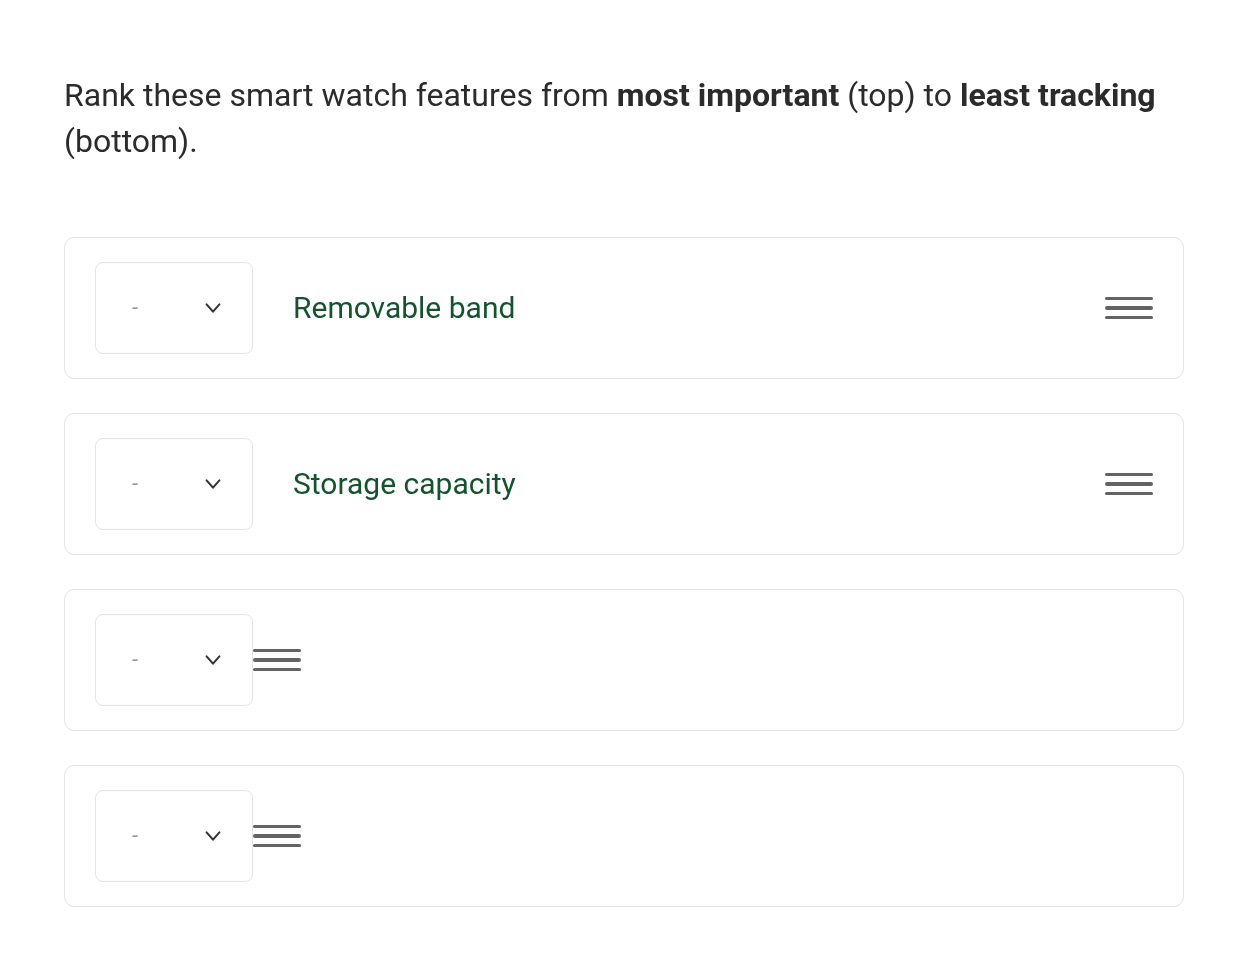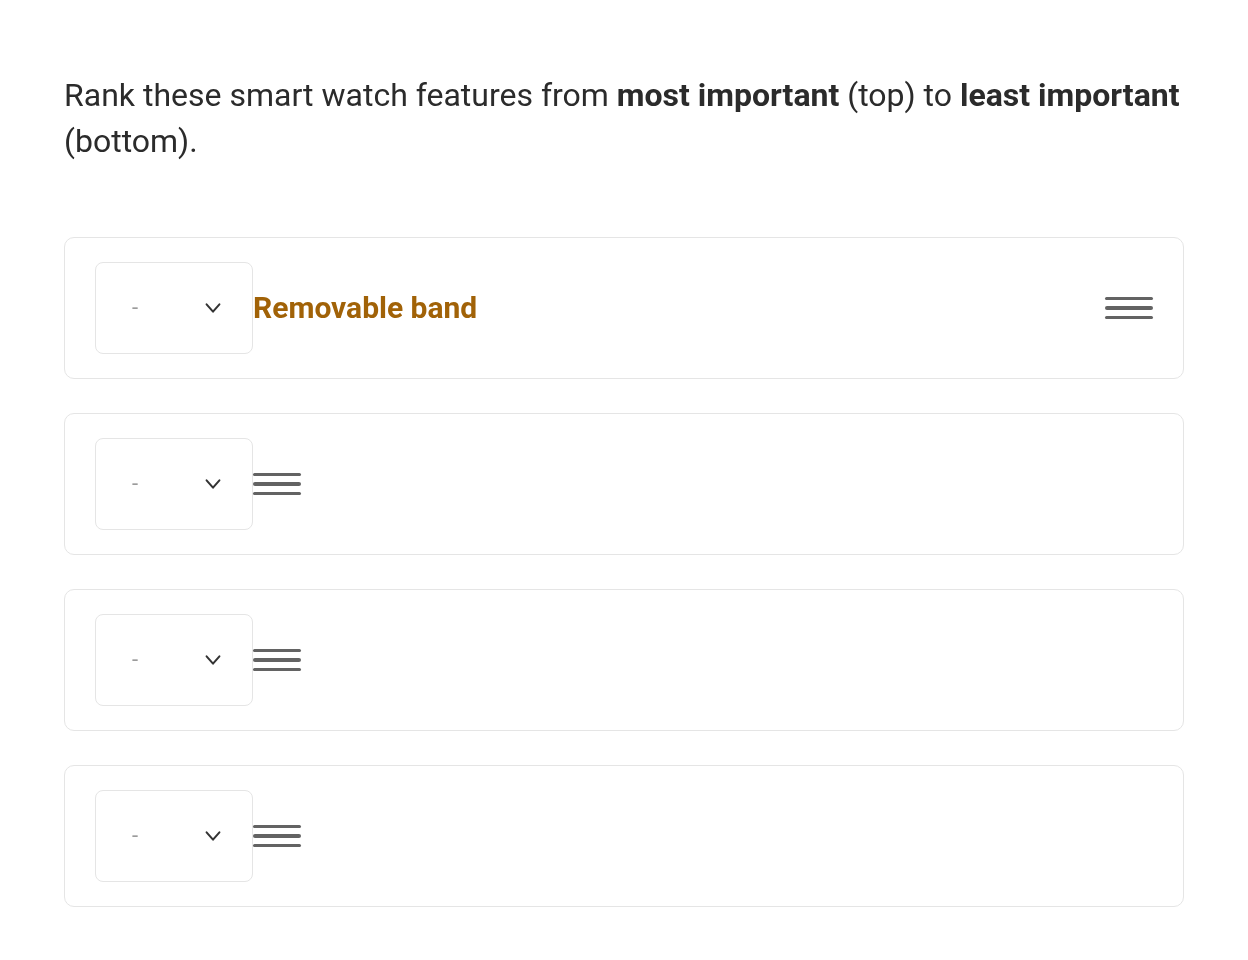--- a/index.html
+++ b/index.html
@@ -65,23 +65,24 @@
       height: 22px;
       flex-shrink: 0;
     }
     .chevron-down svg {
       width: 100%;
       height: 100%;
       display: block;
     }
     .item-label {
       font-size: 30px;
-      color: #a16207;
+      color: #14532d;
+      margin-left: 40px;
       flex: 1;
-      font-weight: 700;
+      font-weight: 400;
     }
     .drag-handle {
       width: 48px;
       height: 28px;
       cursor: grab;
       display: flex;
       flex-direction: column;
       justify-content: center;
       gap: 6px;
     }
@@ -90,21 +91,21 @@
       background: #636363;
       border-radius: 2px;
       width: 100%;
     }
   </style>
 </head>
 <body>
 
 <div class="card">
   <p class="question-text">
-    <span>Rank these smart watch features from </span><strong>most important</strong><span> (top) to </span><strong>least important</strong><span> (bottom).</span>
+    <span>Rank these smart watch features from </span><strong>most important</strong><span> (top) to </span><strong>least tracking</strong><span> (bottom).</span>
   </p>
 
   <div class="rank-list">
 
     <div class="rank-item">
       <div class="rank-select">
         <span class="rank-select-placeholder">-</span>
         <span class="chevron-down">
           <svg viewBox="0 0 24 24" fill="none" stroke="#333333" stroke-width="2.2" stroke-linecap="round" stroke-linejoin="round">
               <polyline points="5 8 12 16 19 8"></polyline>
@@ -121,20 +122,21 @@
 
     <div class="rank-item">
       <div class="rank-select">
         <span class="rank-select-placeholder">-</span>
         <span class="chevron-down">
           <svg viewBox="0 0 24 24" fill="none" stroke="#333333" stroke-width="2.2" stroke-linecap="round" stroke-linejoin="round">
               <polyline points="5 8 12 16 19 8"></polyline>
             </svg>
         </span>
       </div>
+      <span class="item-label">Storage capacity</span>
       <div class="drag-handle">
         <div class="line"></div>
         <div class="line"></div>
         <div class="line"></div>
       </div>
     </div>
 
     <div class="rank-item">
       <div class="rank-select">
         <span class="rank-select-placeholder">-</span>

